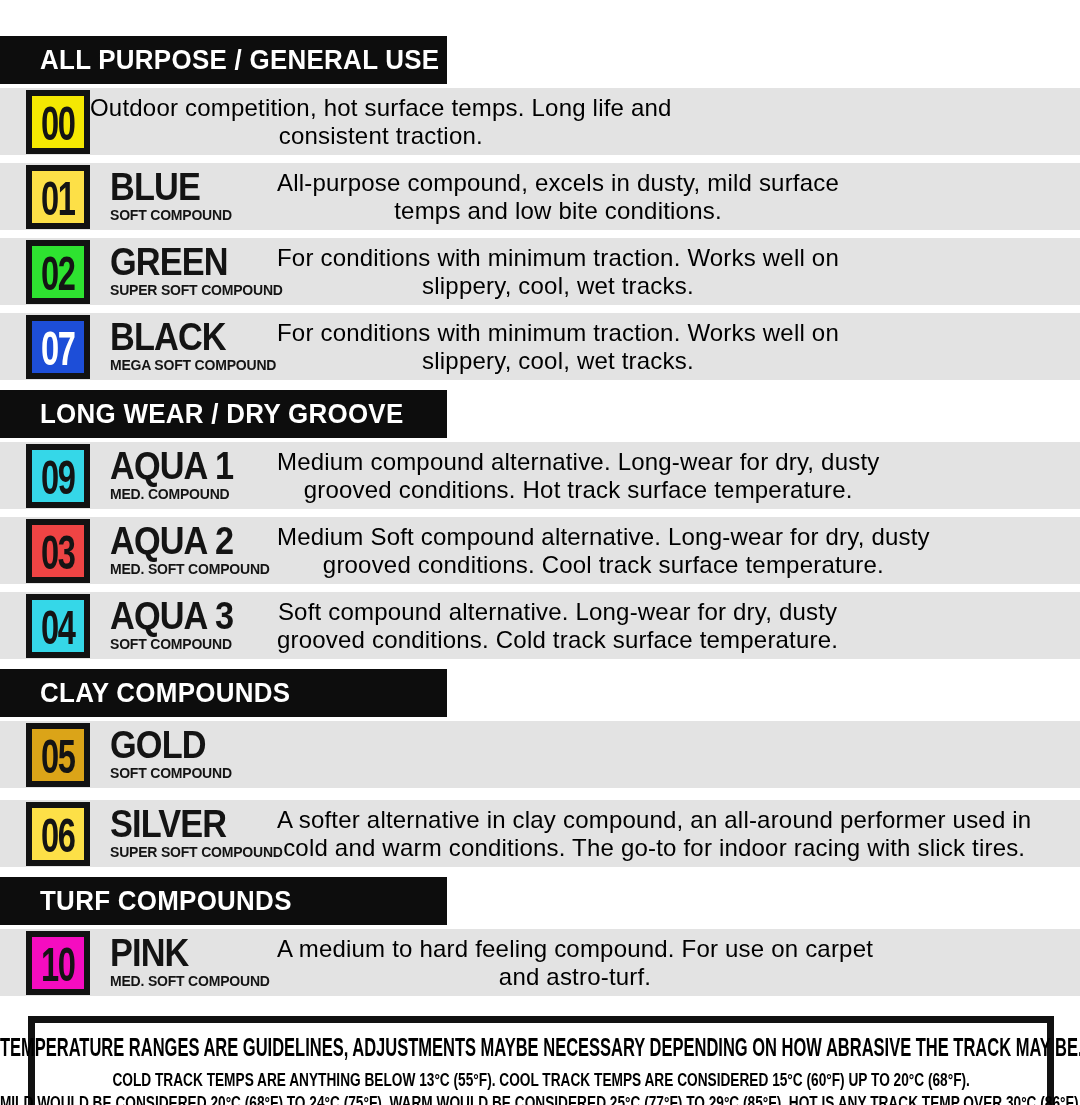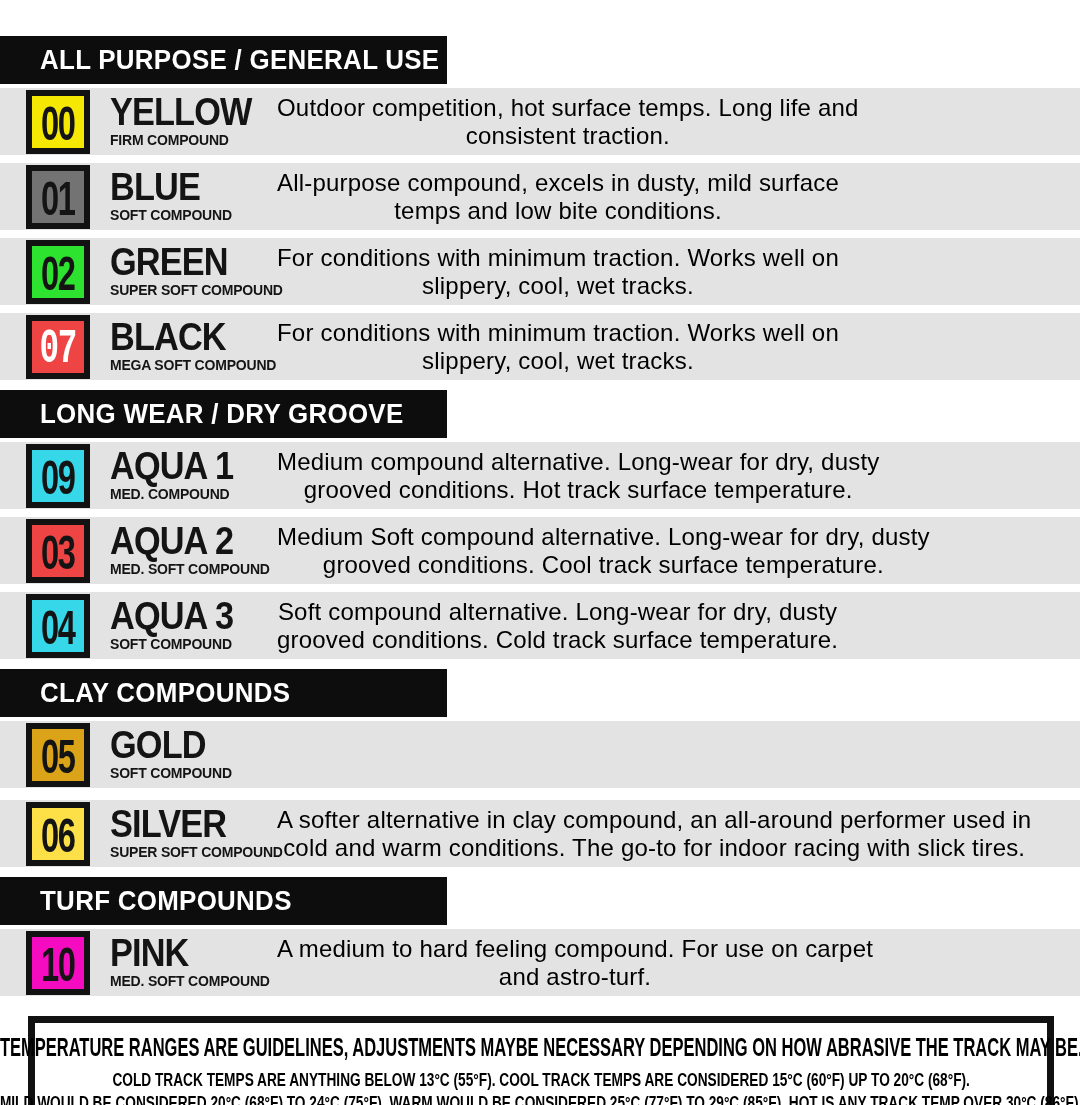--- a/index.html
+++ b/index.html
@@ -62,29 +62,25 @@
 <div class="page">
 
   <div class="sec">
     <div class="sec-header">
       <span class="htext">ALL PURPOSE / GENERAL USE</span>
     </div>
     <div class="row">
       <div class="swatch" style="background-color: rgb(245, 232, 2);">
         <span class="code" style="color: rgb(20, 20, 20);">00</span>
       </div>
-      <div class="namecol">
-        <div class="cname">YELLOW</div>
-        <div class="csub">FIRM COMPOUND</div>
-      </div>
       <div class="desc">Outdoor competition, hot surface temps. Long life and
 consistent traction.</div>
     </div>
     <div class="row">
-      <div class="swatch" style="background-color: #737373;">
+      <div class="swatch" style="background-color: #fde047;">
         <span class="code" style="color: rgb(20, 20, 20);">01</span>
       </div>
       <div class="namecol">
         <div class="cname">BLUE</div>
         <div class="csub">SOFT COMPOUND</div>
       </div>
       <div class="desc">All-purpose compound, excels in dusty, mild surface
 temps and low bite conditions.</div>
     </div>
     <div class="row">
@@ -92,21 +88,21 @@
         <span class="code" style="color: rgb(20, 20, 20);">02</span>
       </div>
       <div class="namecol">
         <div class="cname">GREEN</div>
         <div class="csub">SUPER SOFT COMPOUND</div>
       </div>
       <div class="desc">For conditions with minimum traction. Works well on
 slippery, cool, wet tracks.</div>
     </div>
     <div class="row">
-      <div class="swatch" style="background-color: #ef4444; font-family: Liberation Mono, monospace;">
+      <div class="swatch" style="background-color: #1d4ed8;">
         <span class="code" style="color: rgb(255, 255, 255);">07</span>
       </div>
       <div class="namecol">
         <div class="cname">BLACK</div>
         <div class="csub">MEGA SOFT COMPOUND</div>
       </div>
       <div class="desc">For conditions with minimum traction. Works well on
 slippery, cool, wet tracks.</div>
     </div>
   </div>

